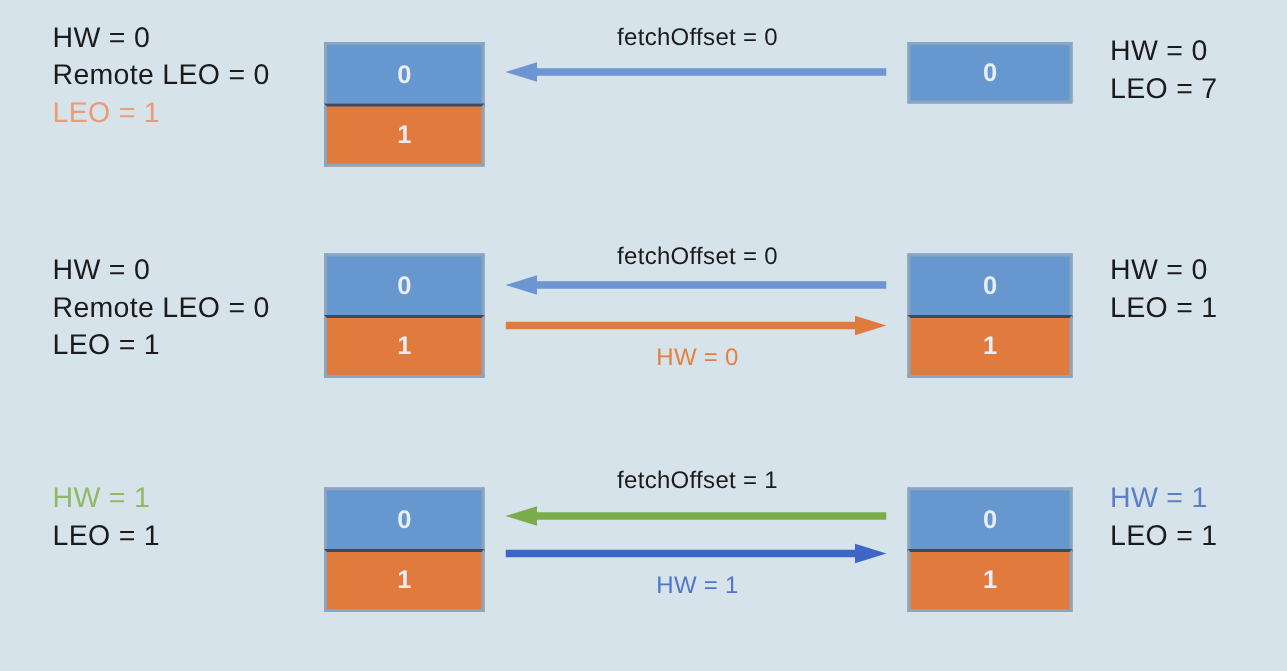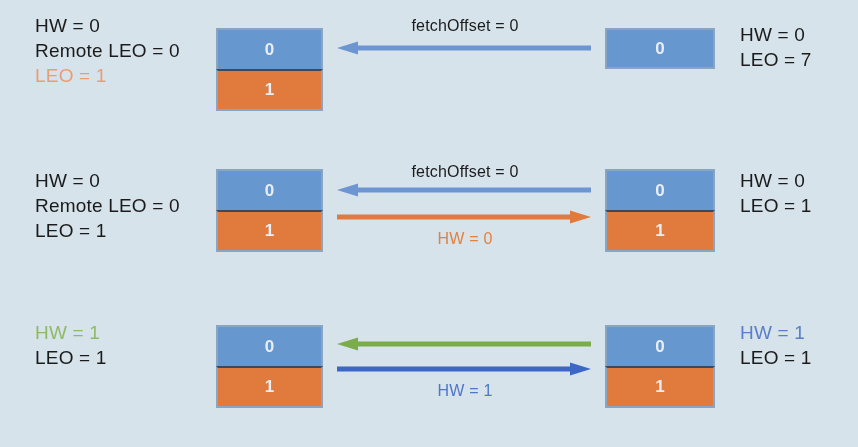--- a/index.html
+++ b/index.html
@@ -140,20 +140,21 @@
     <div class="labels left-labels">
       <div class="t-green">HW = 1</div>
       <div class="t-black">LEO = 1</div>
     </div>
 
     <div class="logbox left-box">
       <div class="seg seg-blue">0</div>
       <div class="seg seg-orange">1</div>
     </div>
 
+    <div class="arrow-label fetch-label t-black">fetchOffset = 1</div>
     <svg class="arrow fetch-arrow arrow-green" width="254" height="16" viewBox="0 0 254 16">
       <polygon points="0,8 21,1.5 21,14.5"></polygon>
       <line x1="16" y1="8" x2="254" y2="8"></line>
     </svg>
 
     <svg class="arrow hw-arrow arrow-blue" width="254" height="16" viewBox="0 0 254 16">
       <polygon points="254,8 233,1.5 233,14.5"></polygon>
       <line x1="0" y1="8" x2="238" y2="8"></line>
     </svg>
     <div class="arrow-label hw-label t-blue-label">HW = 1</div>

